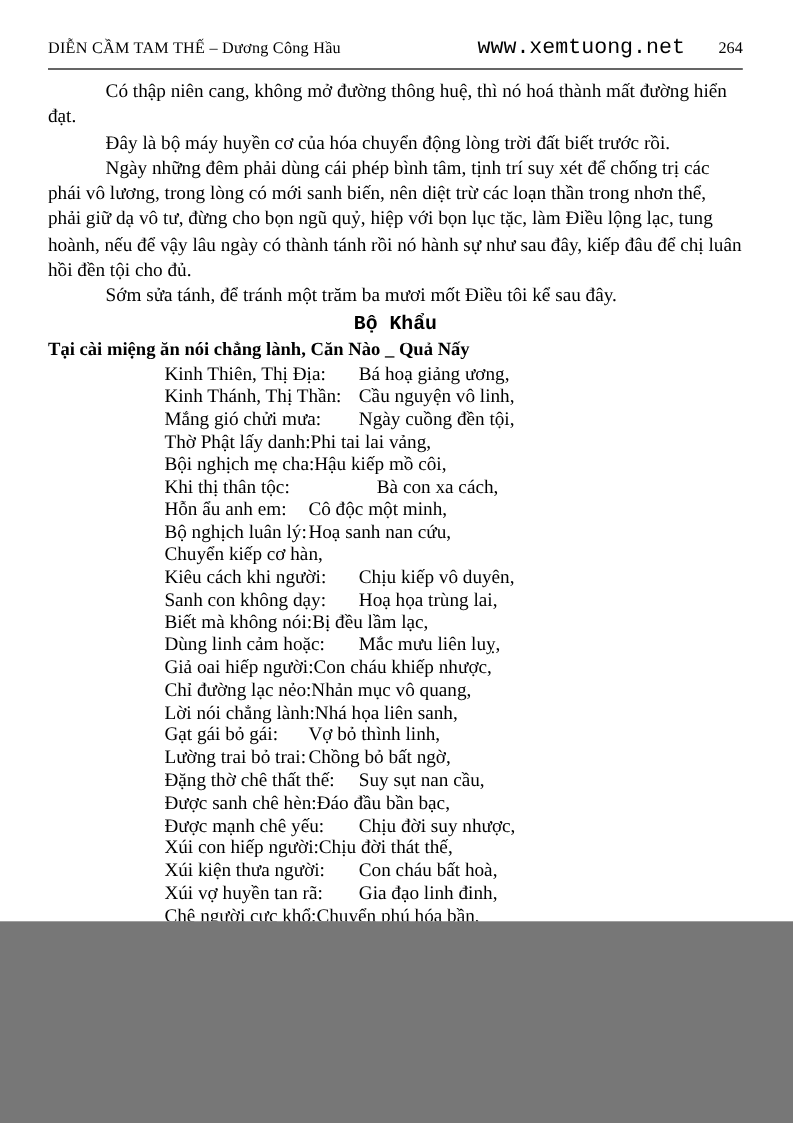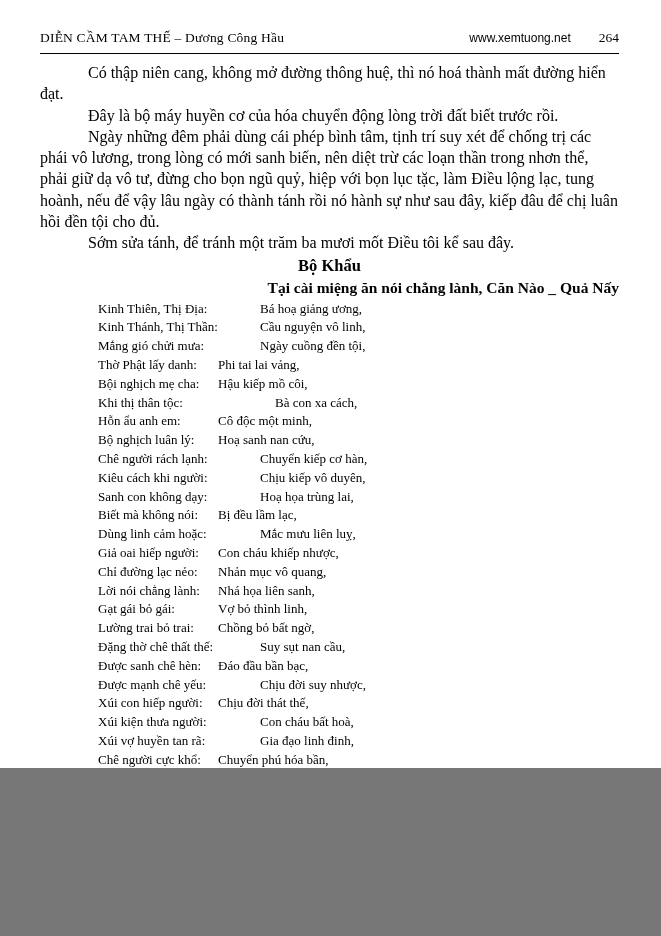--- a/index.html
+++ b/index.html
@@ -24,46 +24,47 @@
     padding-bottom: 7px;
     border-bottom: 1.5px solid #000;
   }
   .hdr-left {
     font-size: 13.5px;
     letter-spacing: 0.2px;
     white-space: nowrap;
   }
   .hdr-right { display: flex; align-items: baseline; gap: 28px; }
   .hdr-site {
-    font-family: Liberation Sans, sans-serif;
-    font-size: 12px;
+    font-family: Liberation Mono, monospace;
+    font-size: 18px;
   }
   .hdr-page { font-size: 13.5px; }
 
   
   .paras { margin-top: 8px; font-size: 16px; line-height: 21.3px; }
   .paras p { text-indent: 48px; text-align: left; }
 
   
   .sec-title {
     text-align: center;
     font-weight: bold;
     font-size: 16.5px;
     line-height: 22px;
     margin-top: 1px;
+    font-family: Liberation Mono, monospace;
   }
   .sec-subtitle {
-    text-align: right;
+    text-align: left;
     font-weight: bold;
     font-size: 15.5px;
     line-height: 21px;
   }
 
   
-  .list { margin: 2px 0 0 58px; font-size: 13px; }
+  .list { margin: 2px 0 0 97px; font-size: 16px; }
   .row { display: flex; line-height: 18.8px; white-space: nowrap; }
   .row .cause { flex: 0 0 auto; }
   .row.col1 .cause { min-width: 120px; }
   .row.col2 .cause { min-width: 162px; }
   .row.col3 .cause { min-width: 177px; }
   .row .effect { flex: 0 0 auto; }
 </style>
 </head>
 <body>
 
@@ -115,21 +116,20 @@
         </div>
         <div class="row col1">
           <span class="cause">Hỗn ẩu anh em:</span>
           <span class="effect">Cô độc một minh,</span>
         </div>
         <div class="row col1">
           <span class="cause">Bộ nghịch luân lý: </span>
           <span class="effect">Hoạ sanh nan cứu,</span>
         </div>
         <div class="row col2">
-          <span class="cause">Chê người rách lạnh:</span>
           <span class="effect">Chuyển kiếp cơ hàn,</span>
         </div>
         <div class="row col2">
           <span class="cause">Kiêu cách khi người:</span>
           <span class="effect">Chịu kiếp vô duyên,</span>
         </div>
         <div class="row col2">
           <span class="cause">Sanh con không dạy:</span>
           <span class="effect">Hoạ họa trùng lai,</span>
         </div>

